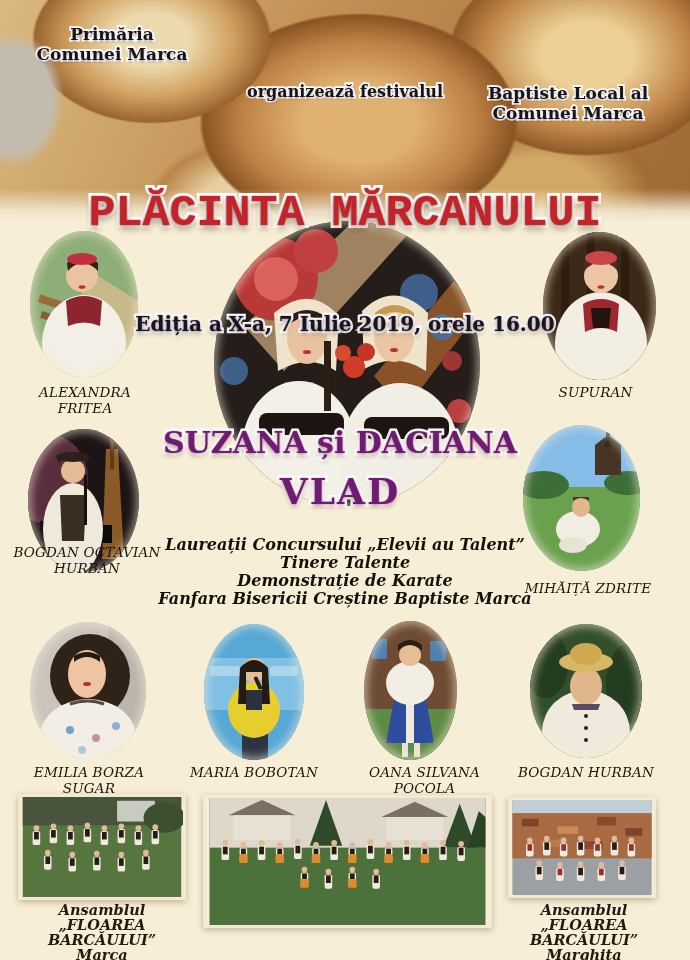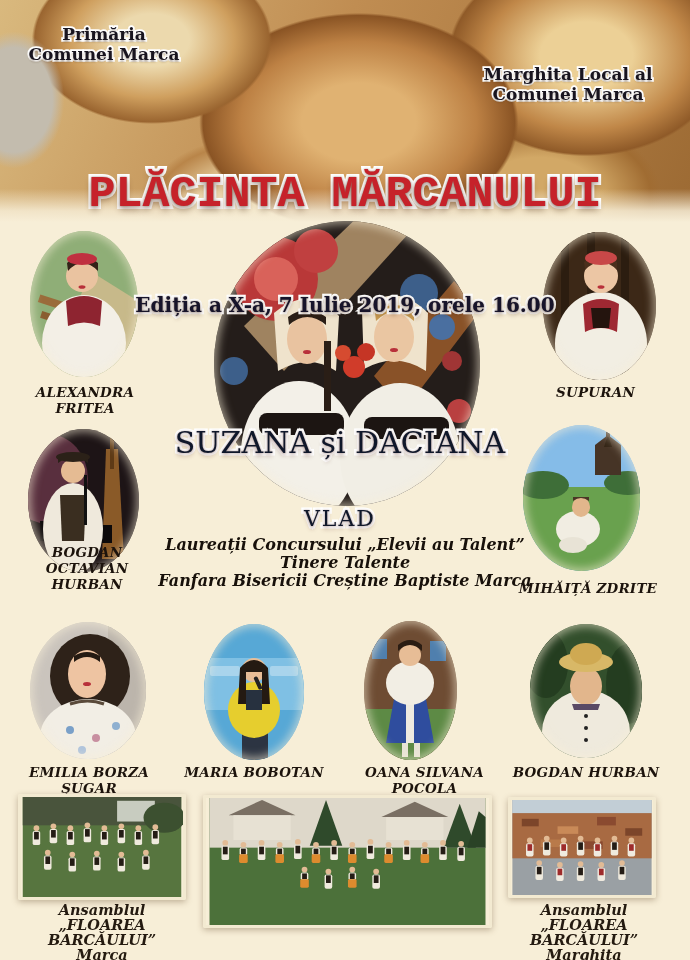--- a/index.html
+++ b/index.html
@@ -27,26 +27,26 @@
        -webkit-text-stroke:3.5px #fff;paint-order:stroke fill;
        text-shadow:0 2px 2px rgba(60,35,10,.35);}
   .title{font-weight:700;font-size:45px;line-height:50px;text-align:center;color:#c6222a;
        letter-spacing:0px;-webkit-text-stroke:6px #fff;paint-order:stroke fill;
        text-shadow:0 0 2px rgba(70,35,10,.55), 0 4px 6px rgba(70,35,10,.45);white-space:nowrap;font-family:Liberation Mono, monospace;}
   .subtitle{font-weight:700;font-size:20px;text-align:center;color:#17142a;
        -webkit-text-stroke:4.5px #fff;paint-order:stroke fill;
        text-shadow:0 0 2px rgba(70,35,10,.5), 0 3px 4px rgba(70,35,10,.4);white-space:nowrap;}
 
   
-  .feat{font-weight:400;text-align:center;color:#0f172a;
+  .feat{font-weight:700;text-align:center;color:#701a75;
         -webkit-text-stroke:5px #fff;paint-order:stroke fill;
         text-shadow:0 0 2px rgba(80,30,20,.4), 0 3px 4px rgba(80,30,20,.35);white-space:nowrap;}
 
   
-  .name{font-style:italic;font-weight:700;font-size:13.5px;line-height:16px;
+  .name{font-style:italic;font-weight:400;font-size:13.5px;line-height:16px;
         color:#1c130c;text-align:center;letter-spacing:.2px;}
   .program{font-style:italic;font-weight:700;font-size:16px;line-height:18px;
         color:#17100a;text-align:center;}
   .caption{font-style:italic;font-weight:700;font-size:14.5px;line-height:15px;
         color:#241a10;text-align:center;}
 
   
   .photo{position:absolute;border-radius:50%;overflow:hidden;}
   .photo svg,.photo-rect svg{display:block;width:100%;height:100%;}
   .photo::after{content:"";position:absolute;inset:0;border-radius:inherit;
@@ -74,26 +74,27 @@
       <circle cx="4.5" cy="3" r="3" fill="#e2bb95"></circle>
       <rect x="0.5" y="6" width="8" height="14" rx="2" fill="#f0ebe0"></rect>
       <rect x="2" y="7" width="5" height="7" fill="#9e2b2b"></rect>
     </g>
   </defs>
 </svg>
 
 <div class="poster">
 
   <div class="header">
-    <div class="txt org abs" style="left:24px;top:24px;width:160px;">
+    <div class="txt org abs" style="left:32px;top:24px;width:160px;">
       <div>Primăria</div>
       <div>Comunei Marca</div>
     </div>
+    <div class="txt note abs" style="left:230px;top:42px;width:230px;">organizează festivalul</div>
     <div class="txt org abs" style="left:468px;top:24px;width:200px;">
-      <div>Marghita Local al</div>
+      <div>Baptiste Local al</div>
       <div>Comunei Marca</div>
     </div>
     <div class="txt title abs" style="left:0;top:90px;width:690px;">PLĂCINTA MĂRCANULUI</div>
     <div class="txt subtitle abs" style="left:0;top:163px;width:690px;">Ediția a X-a, 7 Iulie 2019, orele 16.00</div>
   </div>
 
   <div class="photo" style="left:214px;top:221px;width:266px;height:285px;">
     <svg viewBox="0 0 266 285">
       <rect width="266" height="285" fill="#241d1a"></rect>
       <path d="M150,-10 L215,-10 L70,150 L30,105 Z" fill="#c8a678" opacity=".75"></path>
@@ -122,21 +123,21 @@
       <ellipse cx="180" cy="129" rx="4" ry="2" fill="#b8303a"></ellipse>
       <rect x="150" y="196" width="85" height="22" rx="8" fill="#1c1512"></rect>
 
       <circle cx="140" cy="146" r="11" fill="#d03c2a"></circle>
       <circle cx="152" cy="131" r="9" fill="#c53525"></circle>
       <circle cx="129" cy="132" r="8" fill="#d64b30"></circle>
     </svg>
   </div>
 
   <div class="feat abs" style="left:90px;top:425px;width:500px;font-size:30px;">SUZANA și DACIANA</div>
-  <div class="feat abs" style="left:90px;top:470px;width:500px;font-size:22px;letter-spacing:2px;margin-top:36px;">VLAD</div>
+  <div class="feat abs" style="left:90px;top:470px;width:500px;font-size:36px;letter-spacing:2px;">VLAD</div>
 
   <div class="photo" style="left:30px;top:231px;width:108px;height:146px;">
     <svg viewBox="0 0 108 146">
       <rect width="108" height="146" fill="#8fae77"></rect>
       <path d="M60,40 L108,70 L108,146 L20,146 Z" fill="#c7b98a"></path>
       <rect x="8" y="70" width="46" height="8" fill="#9a6b3a" transform="rotate(18 30 74)"></rect>
       <rect x="10" y="86" width="44" height="7" fill="#8a5d30" transform="rotate(18 30 90)"></rect>
       <ellipse cx="54" cy="112" rx="42" ry="48" fill="#f3efe6"></ellipse>
       <path d="M36,70 Q54,60 72,70 L70,95 Q54,88 38,95 Z" fill="#8e2430"></path>
       <circle cx="52" cy="45" r="16" fill="#eac3a0"></circle>
@@ -203,20 +204,21 @@
       <ellipse cx="58" cy="82" rx="9" ry="10" fill="#e2b68c"></ellipse>
       <path d="M50,76 Q58,70 66,76 L66,72 L50,72 Z" fill="#4a3626"></path>
       <ellipse cx="50" cy="120" rx="14" ry="8" fill="#e8e3d6"></ellipse>
     </svg>
   </div>
   <div class="name abs" style="left:508px;top:580px;width:160px;text-align:center;">MIHĂIȚĂ ZDRITE</div>
 
   <div class="program abs" style="left:95px;top:536px;width:500px;">
     <div>Laureații Concursului „Elevii au Talent”</div>
     <div>Tinere Talente</div>
+    <div>Demonstrație de Karate</div>
     <div>Fanfara Bisericii Creștine Baptiste Marca</div>
   </div>
 
   <div class="photo" style="left:30px;top:622px;width:116px;height:137px;">
     <svg viewBox="0 0 116 137">
       <rect width="116" height="137" fill="#cac4bd"></rect>
       <rect x="78" width="38" height="137" fill="#bcb5ac"></rect>
       <ellipse cx="60" cy="54" rx="40" ry="42" fill="#2e2219"></ellipse>
       <ellipse cx="57" cy="52" rx="19" ry="24" fill="#eec4a2"></ellipse>
       <path d="M44,40 Q57,30 70,40 L70,34 Q57,26 44,34 Z" fill="#241a12"></path>

